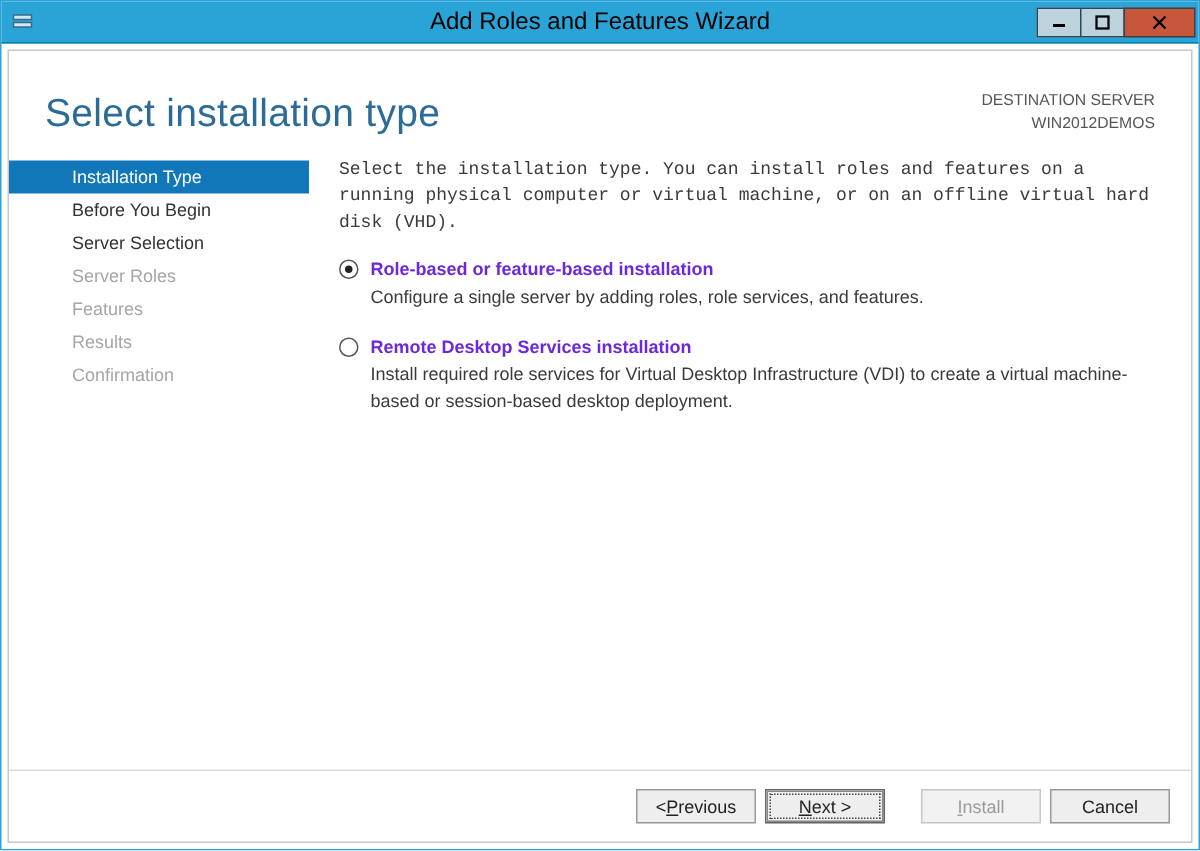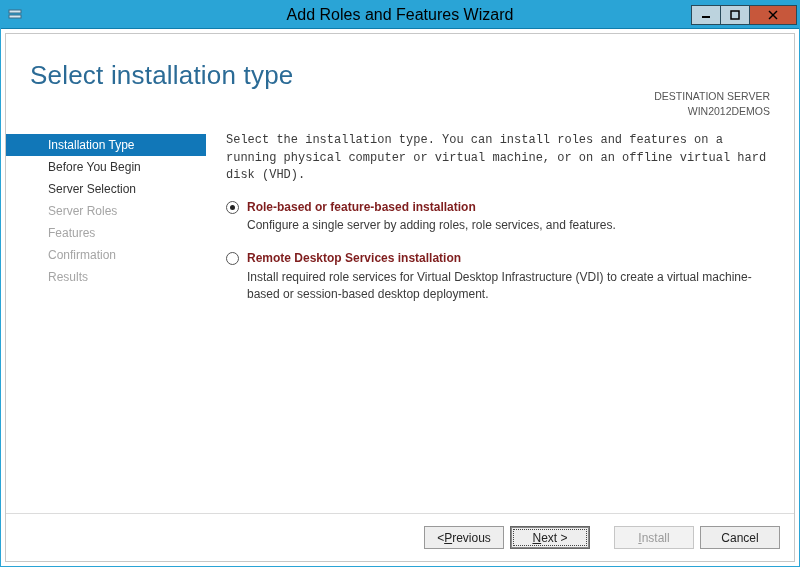--- a/index.html
+++ b/index.html
@@ -86,21 +86,20 @@
     font-size: 26px;
     font-weight: 300;
     color: #2b6b96;
     letter-spacing: 0.2px;
   }
   .dest {
     text-align: right;
     font-size: 10.5px;
     color: #555;
     line-height: 1.4;
-    margin-top: 29px;
   }
   .main {
     flex: 1;
     display: flex;
     padding: 0 24px 0 0;
   }
   .sidebar {
     width: 200px;
     padding-top: 6px;
   }
@@ -141,21 +140,21 @@
   }
   .radio.checked::after {
     content: "";
     position: absolute;
     width: 5px; height: 5px;
     background: #222;
     border-radius: 50%;
     top: 3px; left: 3px;
   }
   .opt-text { flex: 1; }
-  .opt-title { font-weight: bold; color: #7f1d1d; }
+  .opt-title { font-weight: bold; color: #6d28d9; }
   .opt-desc { margin-top: 1px; color: #3b3b3b; }
   .footer {
     border-top: 1px solid #dcdcdc;
     padding: 12px 14px;
     display: flex;
     justify-content: flex-end;
     gap: 6px;
   }
   .btn {
     min-width: 80px;
@@ -227,22 +226,22 @@
         </div>
       </div>
 
       <div class="main">
         <div class="sidebar">
           <div class="step active">Installation Type</div>
           <div class="step clickable">Before You Begin</div>
           <div class="step clickable">Server Selection</div>
           <div class="step disabled">Server Roles</div>
           <div class="step disabled">Features</div>
+          <div class="step disabled">Results</div>
           <div class="step disabled">Confirmation</div>
-          <div class="step disabled">Results</div>
         </div>
 
         <div class="content">
           <div class="intro">Select the installation type. You can install roles and features on a running physical computer or virtual machine, or on an offline virtual hard disk (VHD).</div>
 
           <div class="opt">
             <div class="radio checked"></div>
             <div class="opt-text">
               <div class="opt-title">Role-based or feature-based installation</div>
               <div class="opt-desc">Configure a single server by adding roles, role services, and features.</div>

